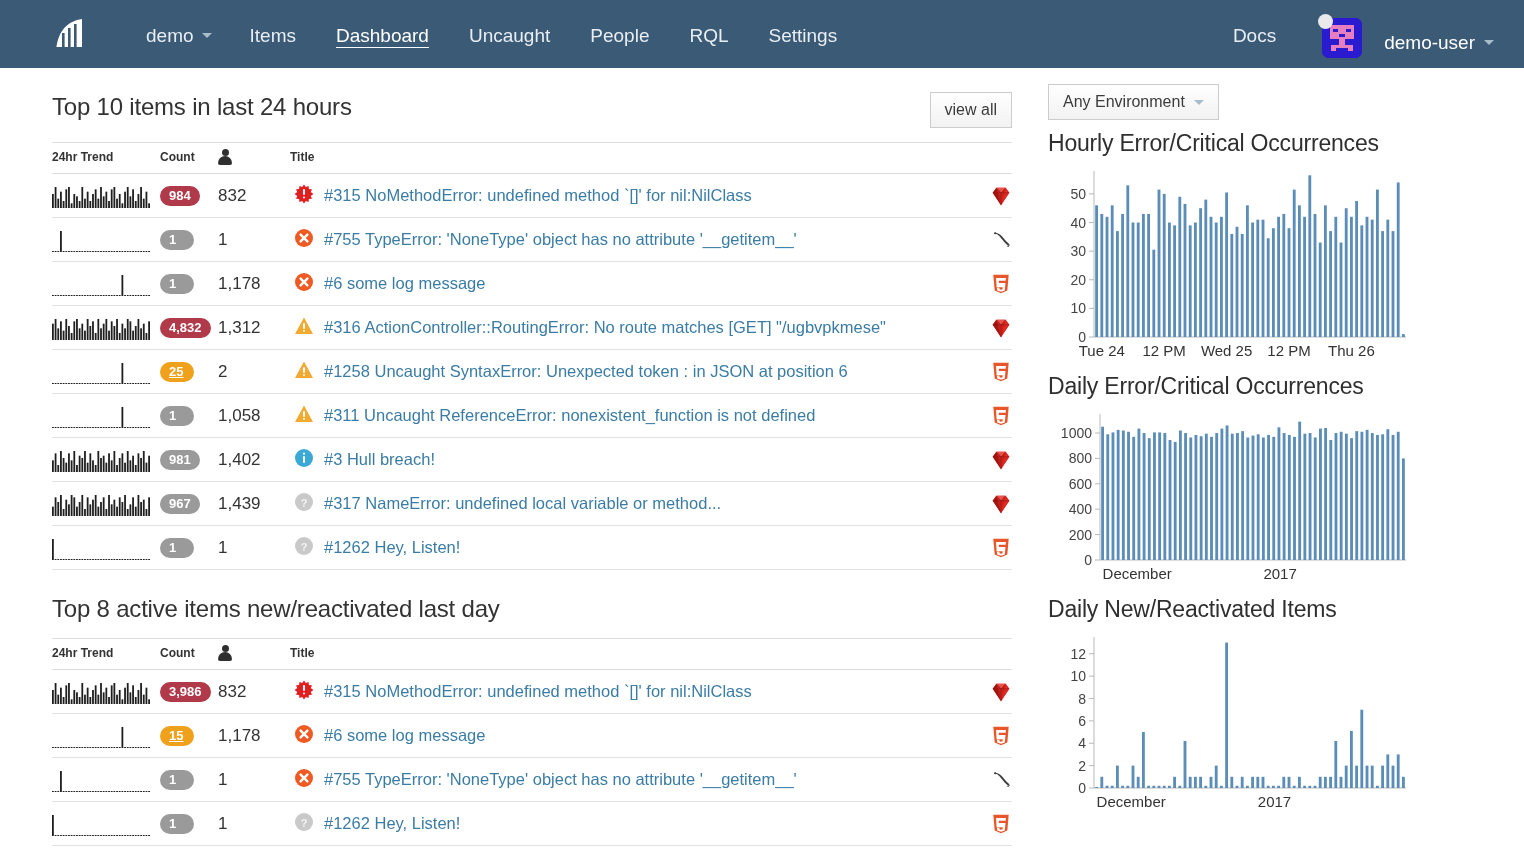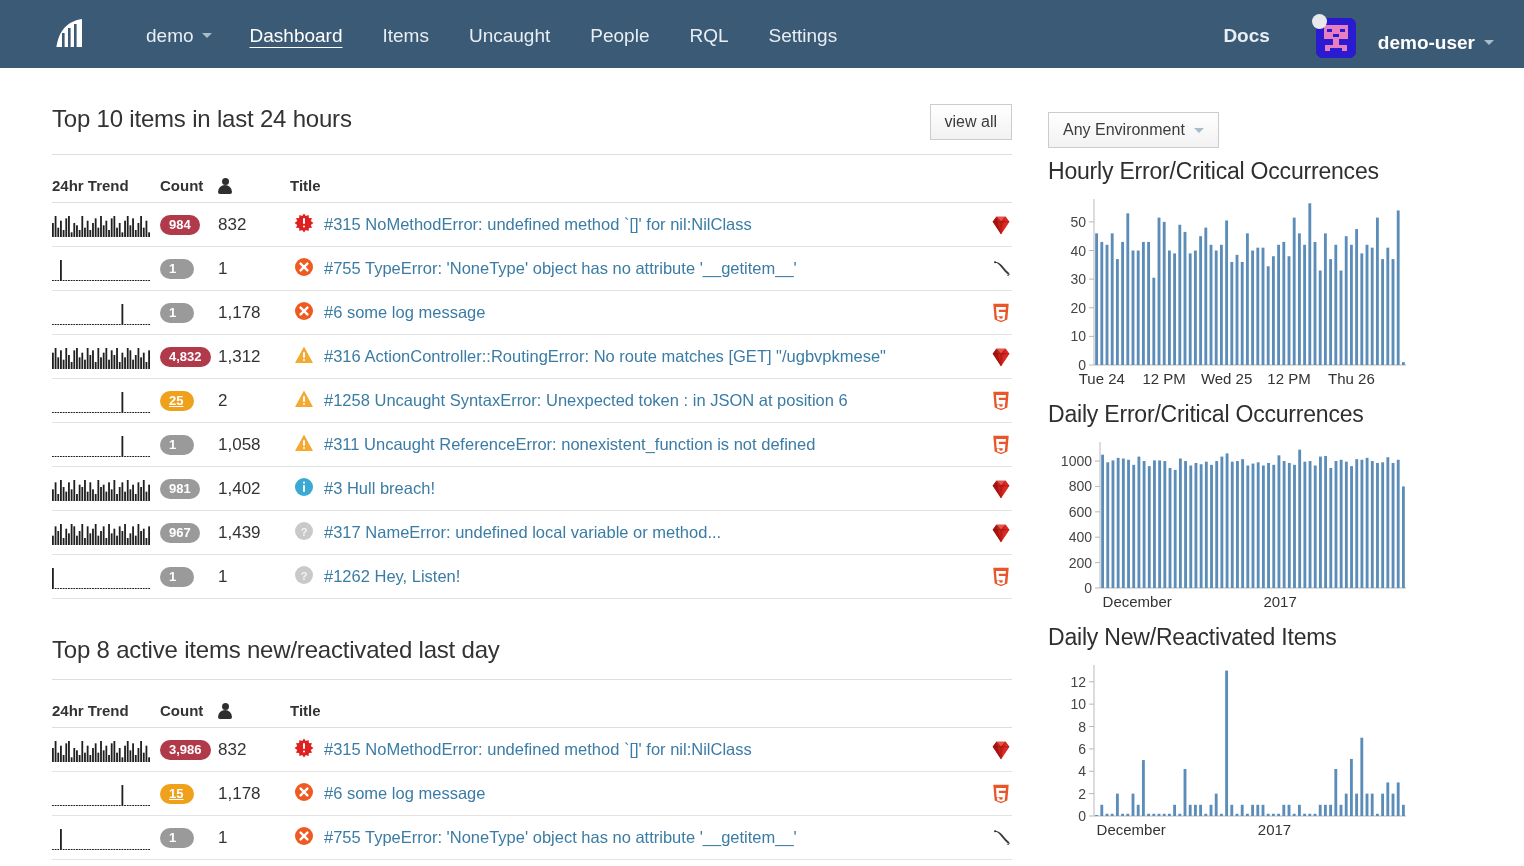--- a/index.html
+++ b/index.html
@@ -39,21 +39,20 @@
     border-left: 5px solid transparent;
     border-right: 5px solid transparent;
     border-top: 5px solid #a9bcca;
     display: inline-block;
   }
   .nav-right {
     margin-left: auto;
     display: flex;
     align-items: center;
     gap: 12px;
-    font-weight: bold;
   }
   .nav-right .nav-link { padding: 0 16px; }
   .avatar-wrap { position: relative; width: 44px; height: 44px; margin: 0 10px 0 14px; }
   .avatar {
     width: 40px; height: 40px;
     border-radius: 7px;
     background: #2a1ad0;
     position: absolute; left: 4px; top: 4px;
     overflow: hidden;
   }
@@ -67,21 +66,21 @@
   .user-menu { display: flex; align-items: center; gap: 9px; padding-right: 4px; cursor: pointer; margin-top: 14px; }
 
   
   .page { display: flex; padding: 0; height: 798px; }
   .col-left { width: 1024px; padding: 0 12px 0 52px; }
   .col-right { width: 500px; padding: 0 30px 0 24px; }
 
   
   .sec-head {
     display: flex; align-items: flex-start;
-    padding-top: 36px;
+    padding-top: 24px;
   }
   .sec-title {
     font-size: 24px; font-weight: 400; color: #333;
     letter-spacing: -0.2px;
     flex: 1 1 auto;
     line-height: 30px;
   }
   .btn {
     background: linear-gradient(#ffffff, #f2f2f2);
     border: 1px solid #cccccc;
@@ -92,24 +91,24 @@
     cursor: pointer;
     font-family: "Liberation Sans", sans-serif;
     line-height: 20px;
   }
   .btn-env { display: inline-flex; align-items: center; gap: 9px; }
 
   
   table.items { width: 100%; border-collapse: collapse; margin-top: 14px; table-layout: fixed; }
   table.items th {
     text-align: left;
-    font-size: 15px;
+    font-size: 12px;
     font-weight: bold;
     color: #333;
-    padding: 22px 0 8px 0;
+    padding: 6px 0 8px 0;
     border-bottom: 1px solid #dddddd;
     border-top: 1px solid #dddddd;
   }
   table.items td {
     padding: 0;
     border-bottom: 1px solid #e2e2e2;
     vertical-align: middle;
     height: 44px;
   }
   .c-trend { width: 108px; }
@@ -189,22 +188,22 @@
       <rect x="22" y="8" width="2.6" height="26" fill="#3a5a76"></rect>
     </svg>
   </span>
 
   <div class="nav-proj">
     <span class="lbl">demo</span>
     <span class="caret"></span>
   </div>
 
   <div class="nav-links">
+    <a class="nav-link">Items</a>
     <a class="nav-link active">Dashboard</a>
-    <a class="nav-link">Items</a>
     <a class="nav-link">Uncaught</a>
     <a class="nav-link">People</a>
     <a class="nav-link">RQL</a>
     <a class="nav-link">Settings</a>
   </div>
 
   <div class="nav-right">
     <a class="nav-link">Docs</a>
 
     <div class="avatar-wrap">
@@ -1061,21 +1060,21 @@
                   <path d="M6.6 5.4h10.8l-.3 3H9.6l.2 2.6h7.1l-.8 8.1L12 20.4l-4.1-1.3-.3-3.1h2.6l.15 1.6L12 18.3l1.7-.5.2-2.2H7.2Z" fill="#fff"></path>
                 </svg></span></td>
           </tr>
         </tbody>
     </table>
 
   </div>
 
   <div class="col-right">
 
-    <div style="padding-top:44px;">
+    <div style="padding-top:16px;">
       <button class="btn btn-env">
         <span>Any Environment</span>
         <span class="caret"></span>
       </button>
     </div>
 
     <div class="chart-block">
       <div class="chart-title">Hourly Error/Critical Occurrences</div>
       <div>
           <svg class="chart-svg" width="370" height="200" viewBox="0 0 370 200">

